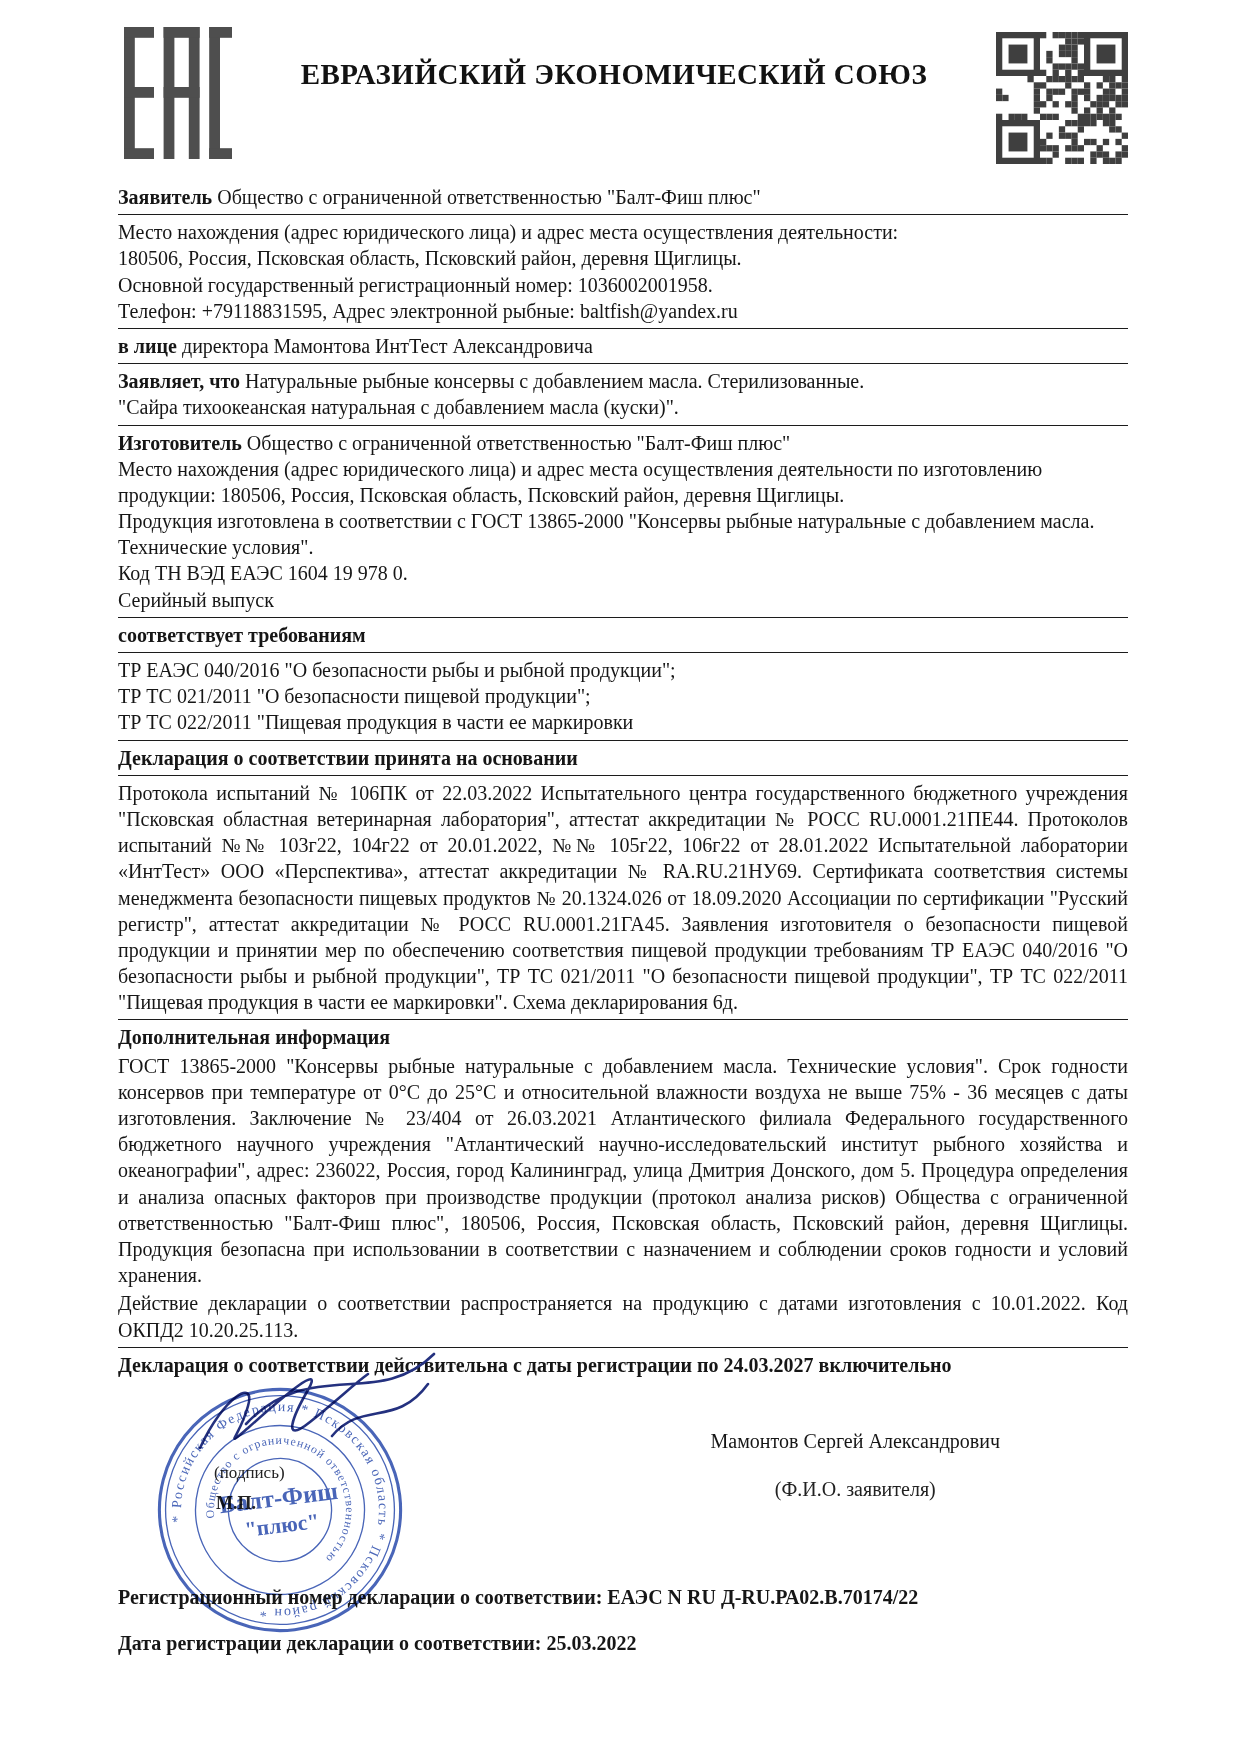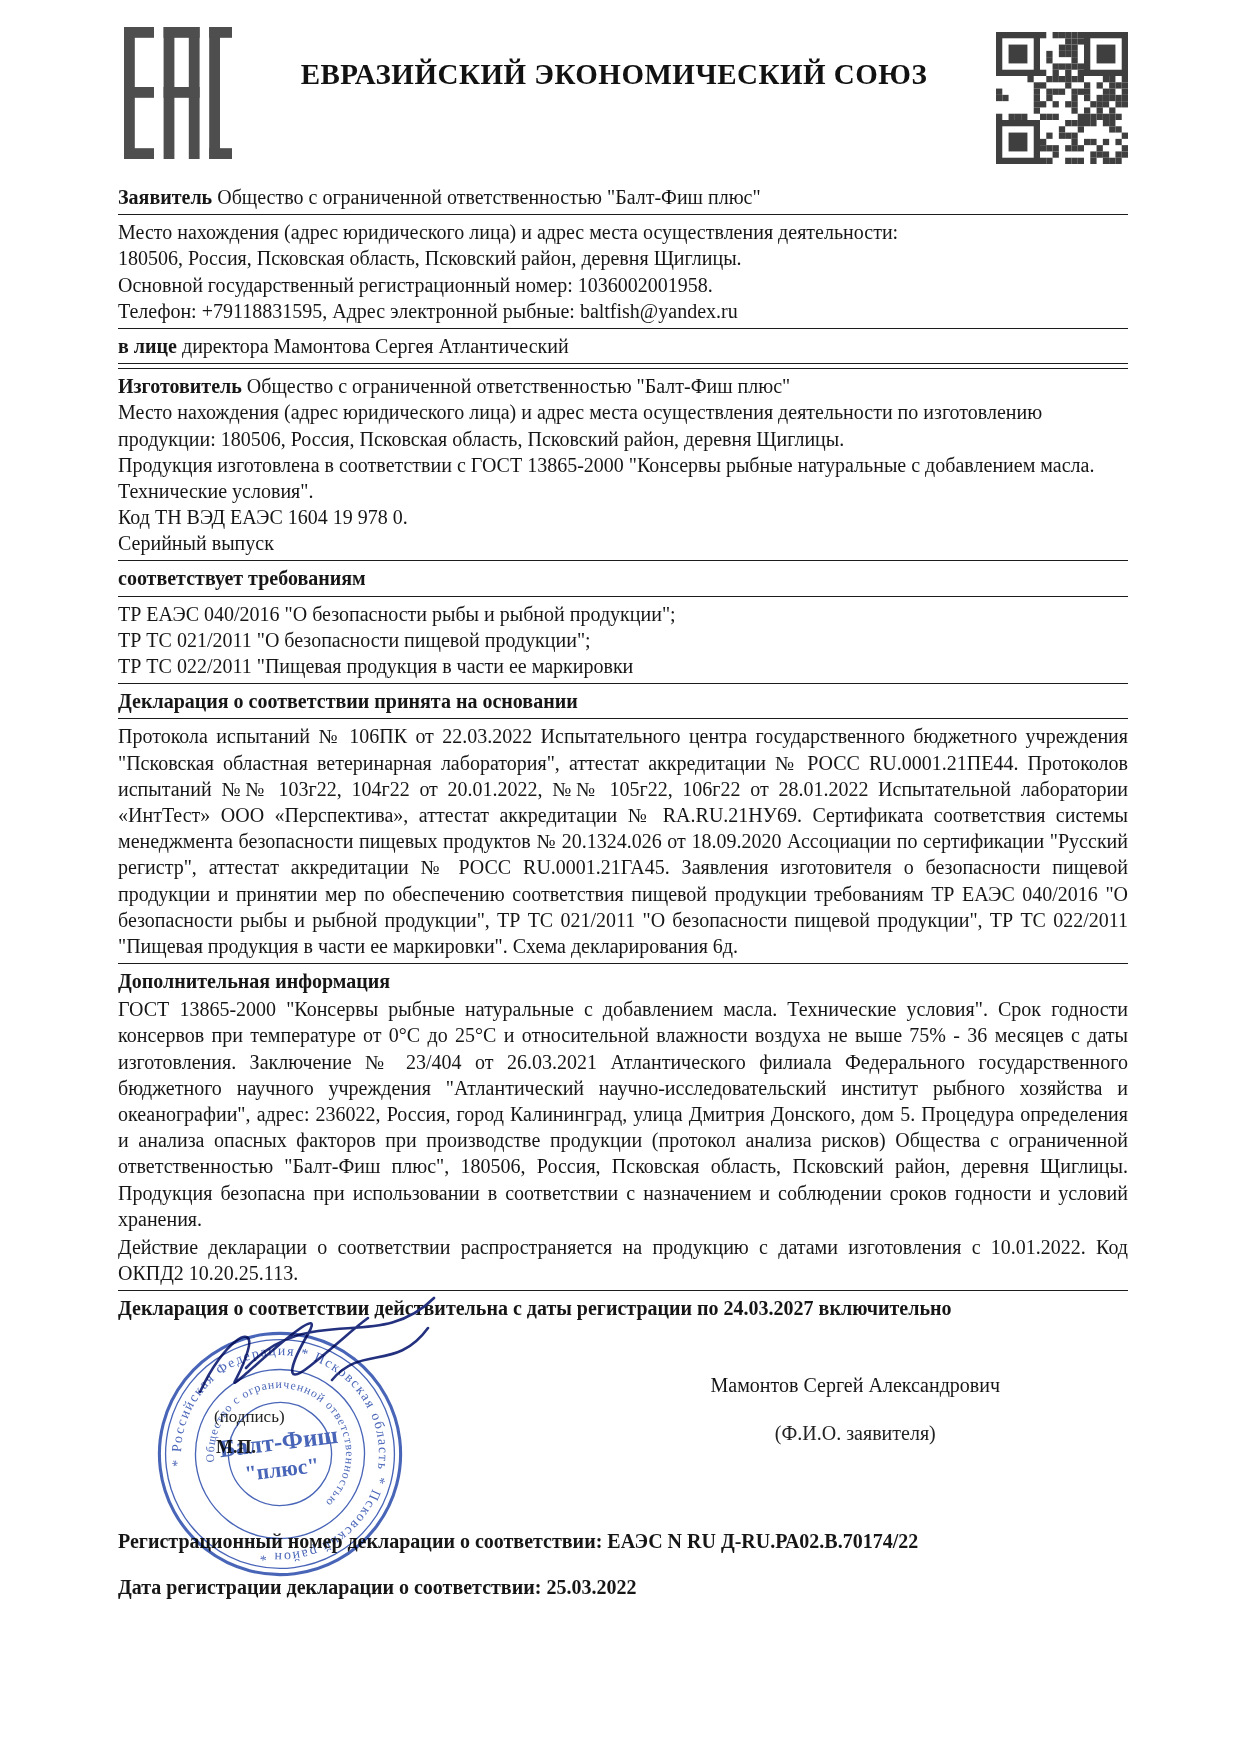--- a/index.html
+++ b/index.html
@@ -246,24 +246,29 @@
   <div class="sec">
     <span class="line">Место нахождения (адрес юридического лица) и адрес места осуществления деятельности:</span>
     <span class="line">180506, Россия, Псковская область, Псковский район, деревня Щиглицы.</span>
     <span class="line">Основной государственный регистрационный номер: 1036002001958.</span>
     <span class="line">Телефон: +79118831595, Адрес электронной рыбные: baltfish@yandex.ru</span>
   </div>
   <div class="rule"></div>
 
   <div class="sec">
     <span class="b">в лице</span>
-    <span>директора Мамонтова Сергея Атлантический</span>
-  </div>
-  <div class="rule"></div>
-
+    <span>директора Мамонтова ИнтТест Александровича</span>
+  </div>
+  <div class="rule"></div>
+
+  <div class="sec">
+    <span class="b">Заявляет, что</span>
+    <span>Натуральные рыбные консервы с добавлением масла. Стерилизованные.</span>
+    <span class="line">"Сайра тихоокеанская натуральная с добавлением масла (куски)".</span>
+  </div>
   <div class="rule"></div>
 
   <div class="sec">
     <div>
       <span class="b">Изготовитель</span>
       <span>Общество с ограниченной ответственностью "Балт-Фиш плюс"</span>
     </div>
     <div>Место нахождения (адрес юридического лица) и адрес места осуществления деятельности по изготовлению продукции: 180506, Россия, Псковская область, Псковский район, деревня Щиглицы.</div>
     <div>Продукция изготовлена в соответствии с ГОСТ 13865-2000 "Консервы рыбные натуральные с добавлением масла. Технические условия".</div>
     <div>Код ТН ВЭД ЕАЭС 1604 19 978 0.</div>

